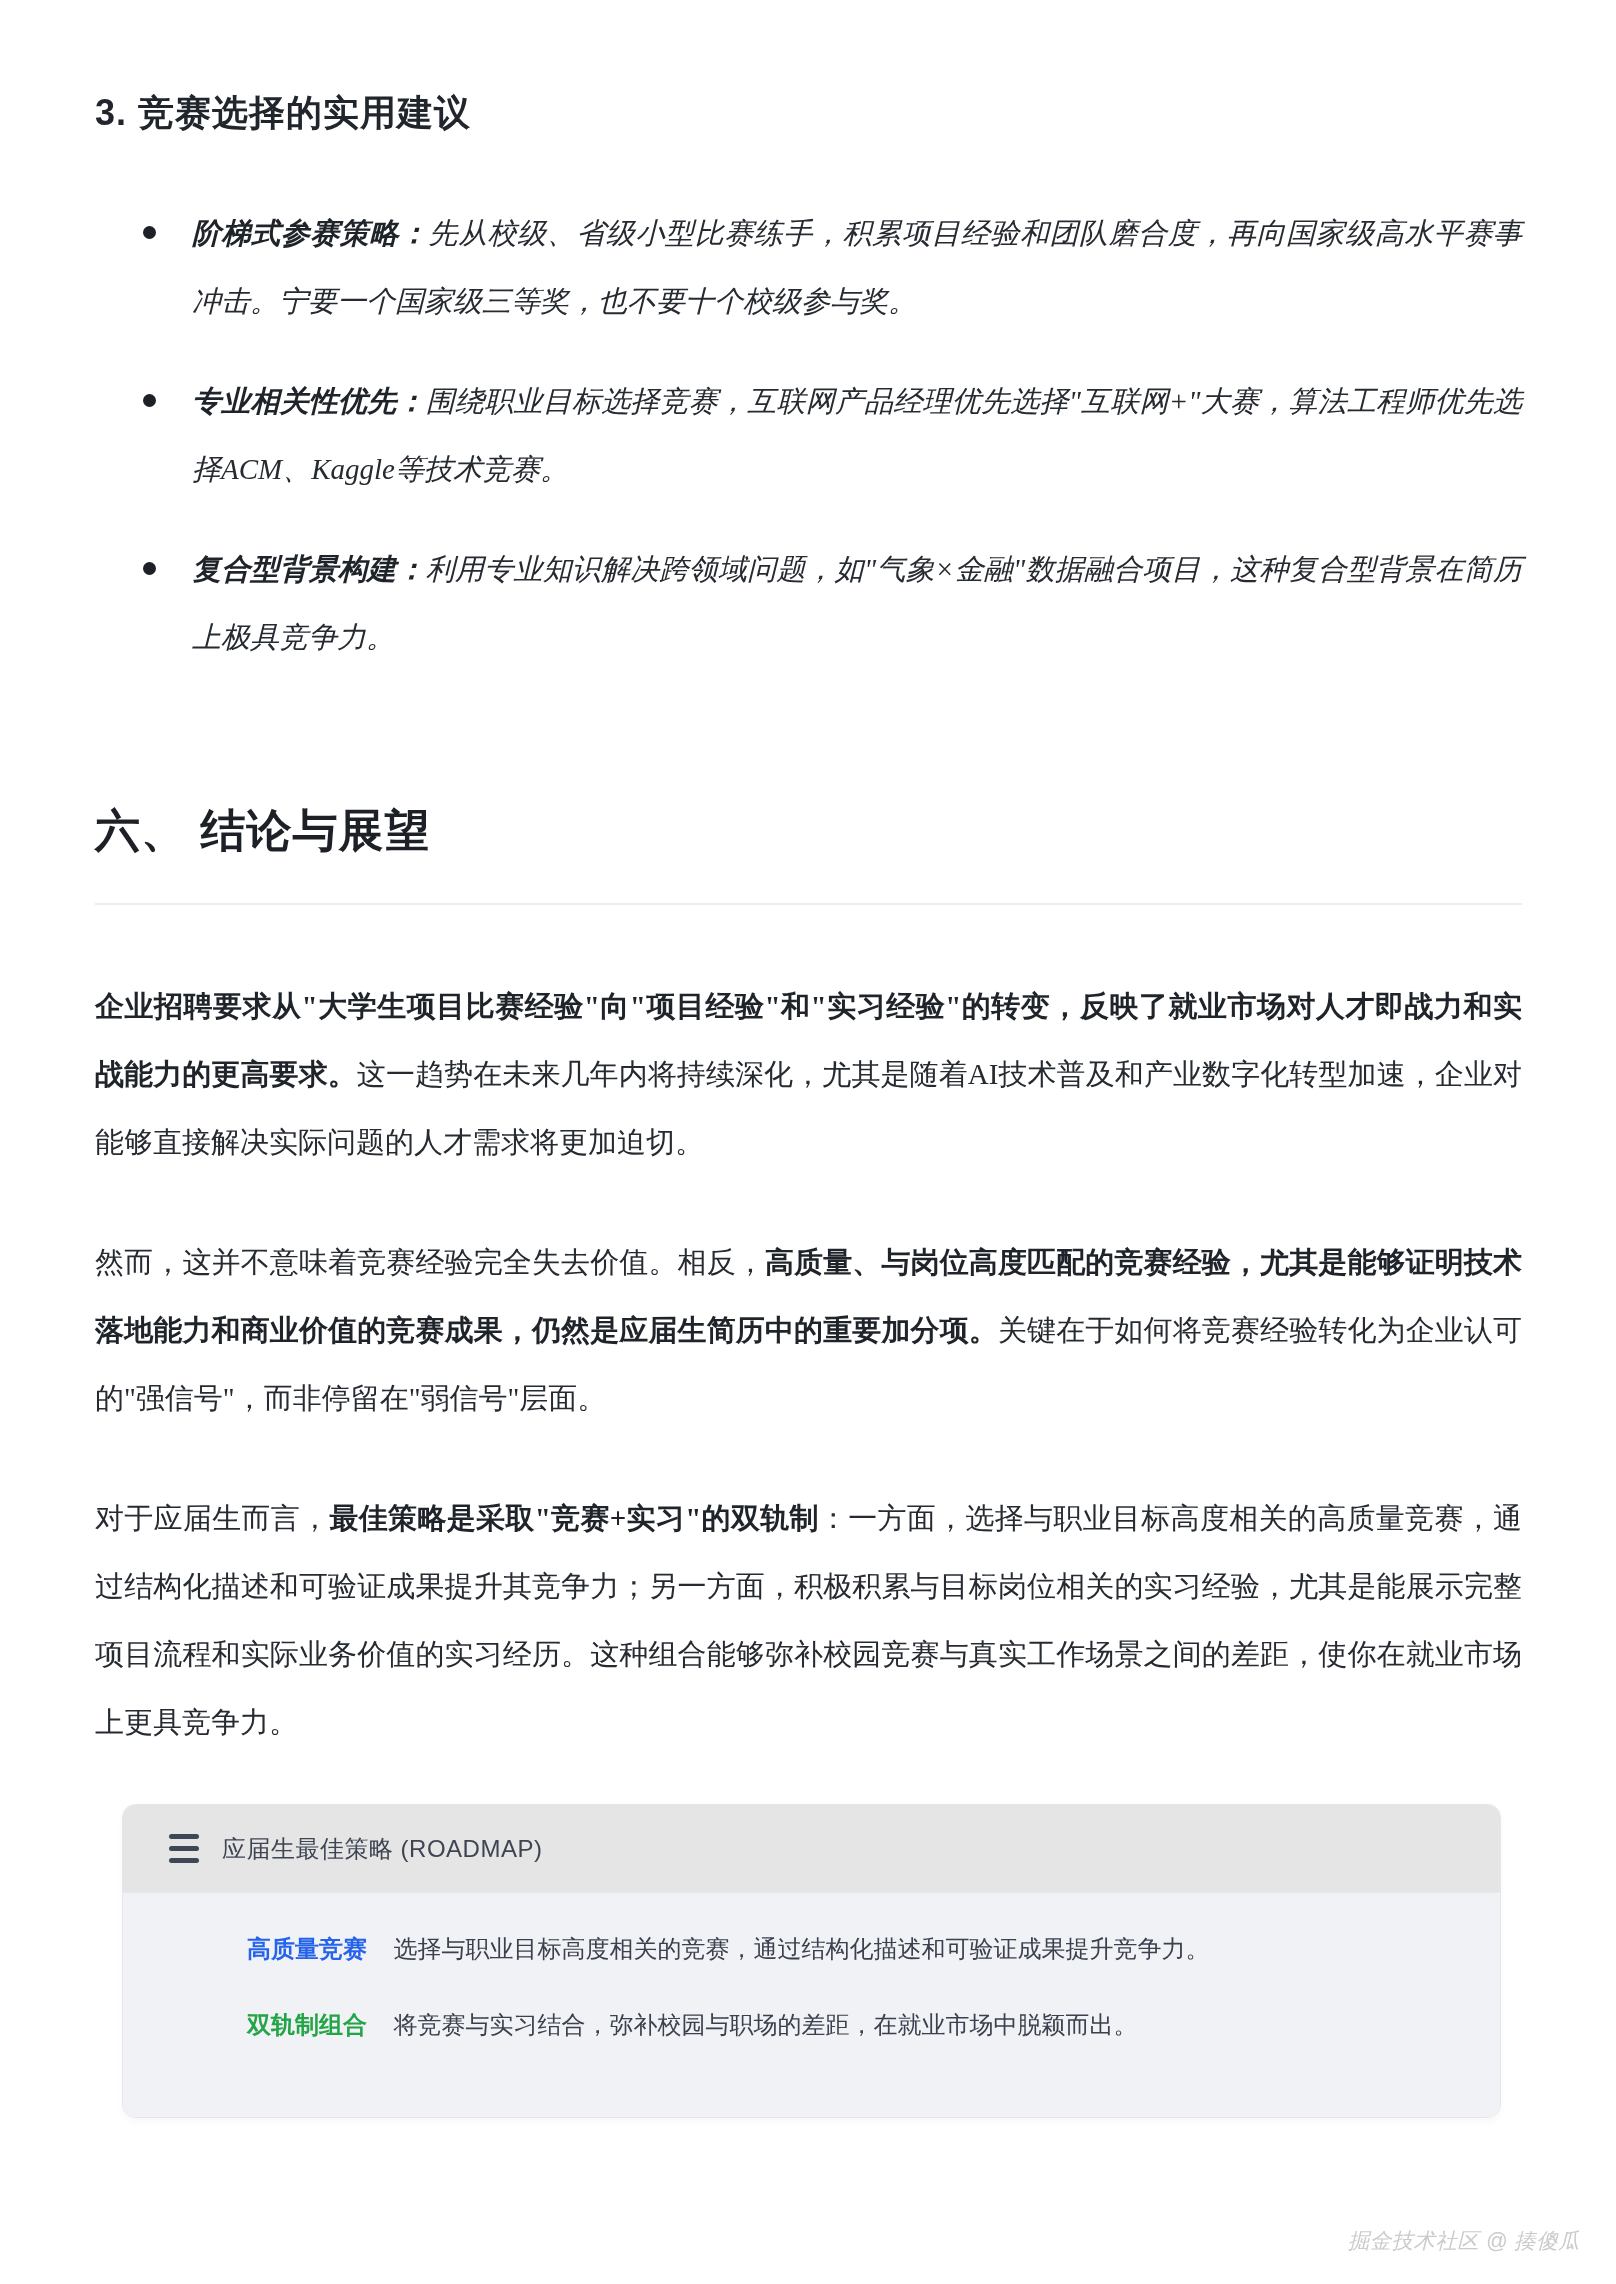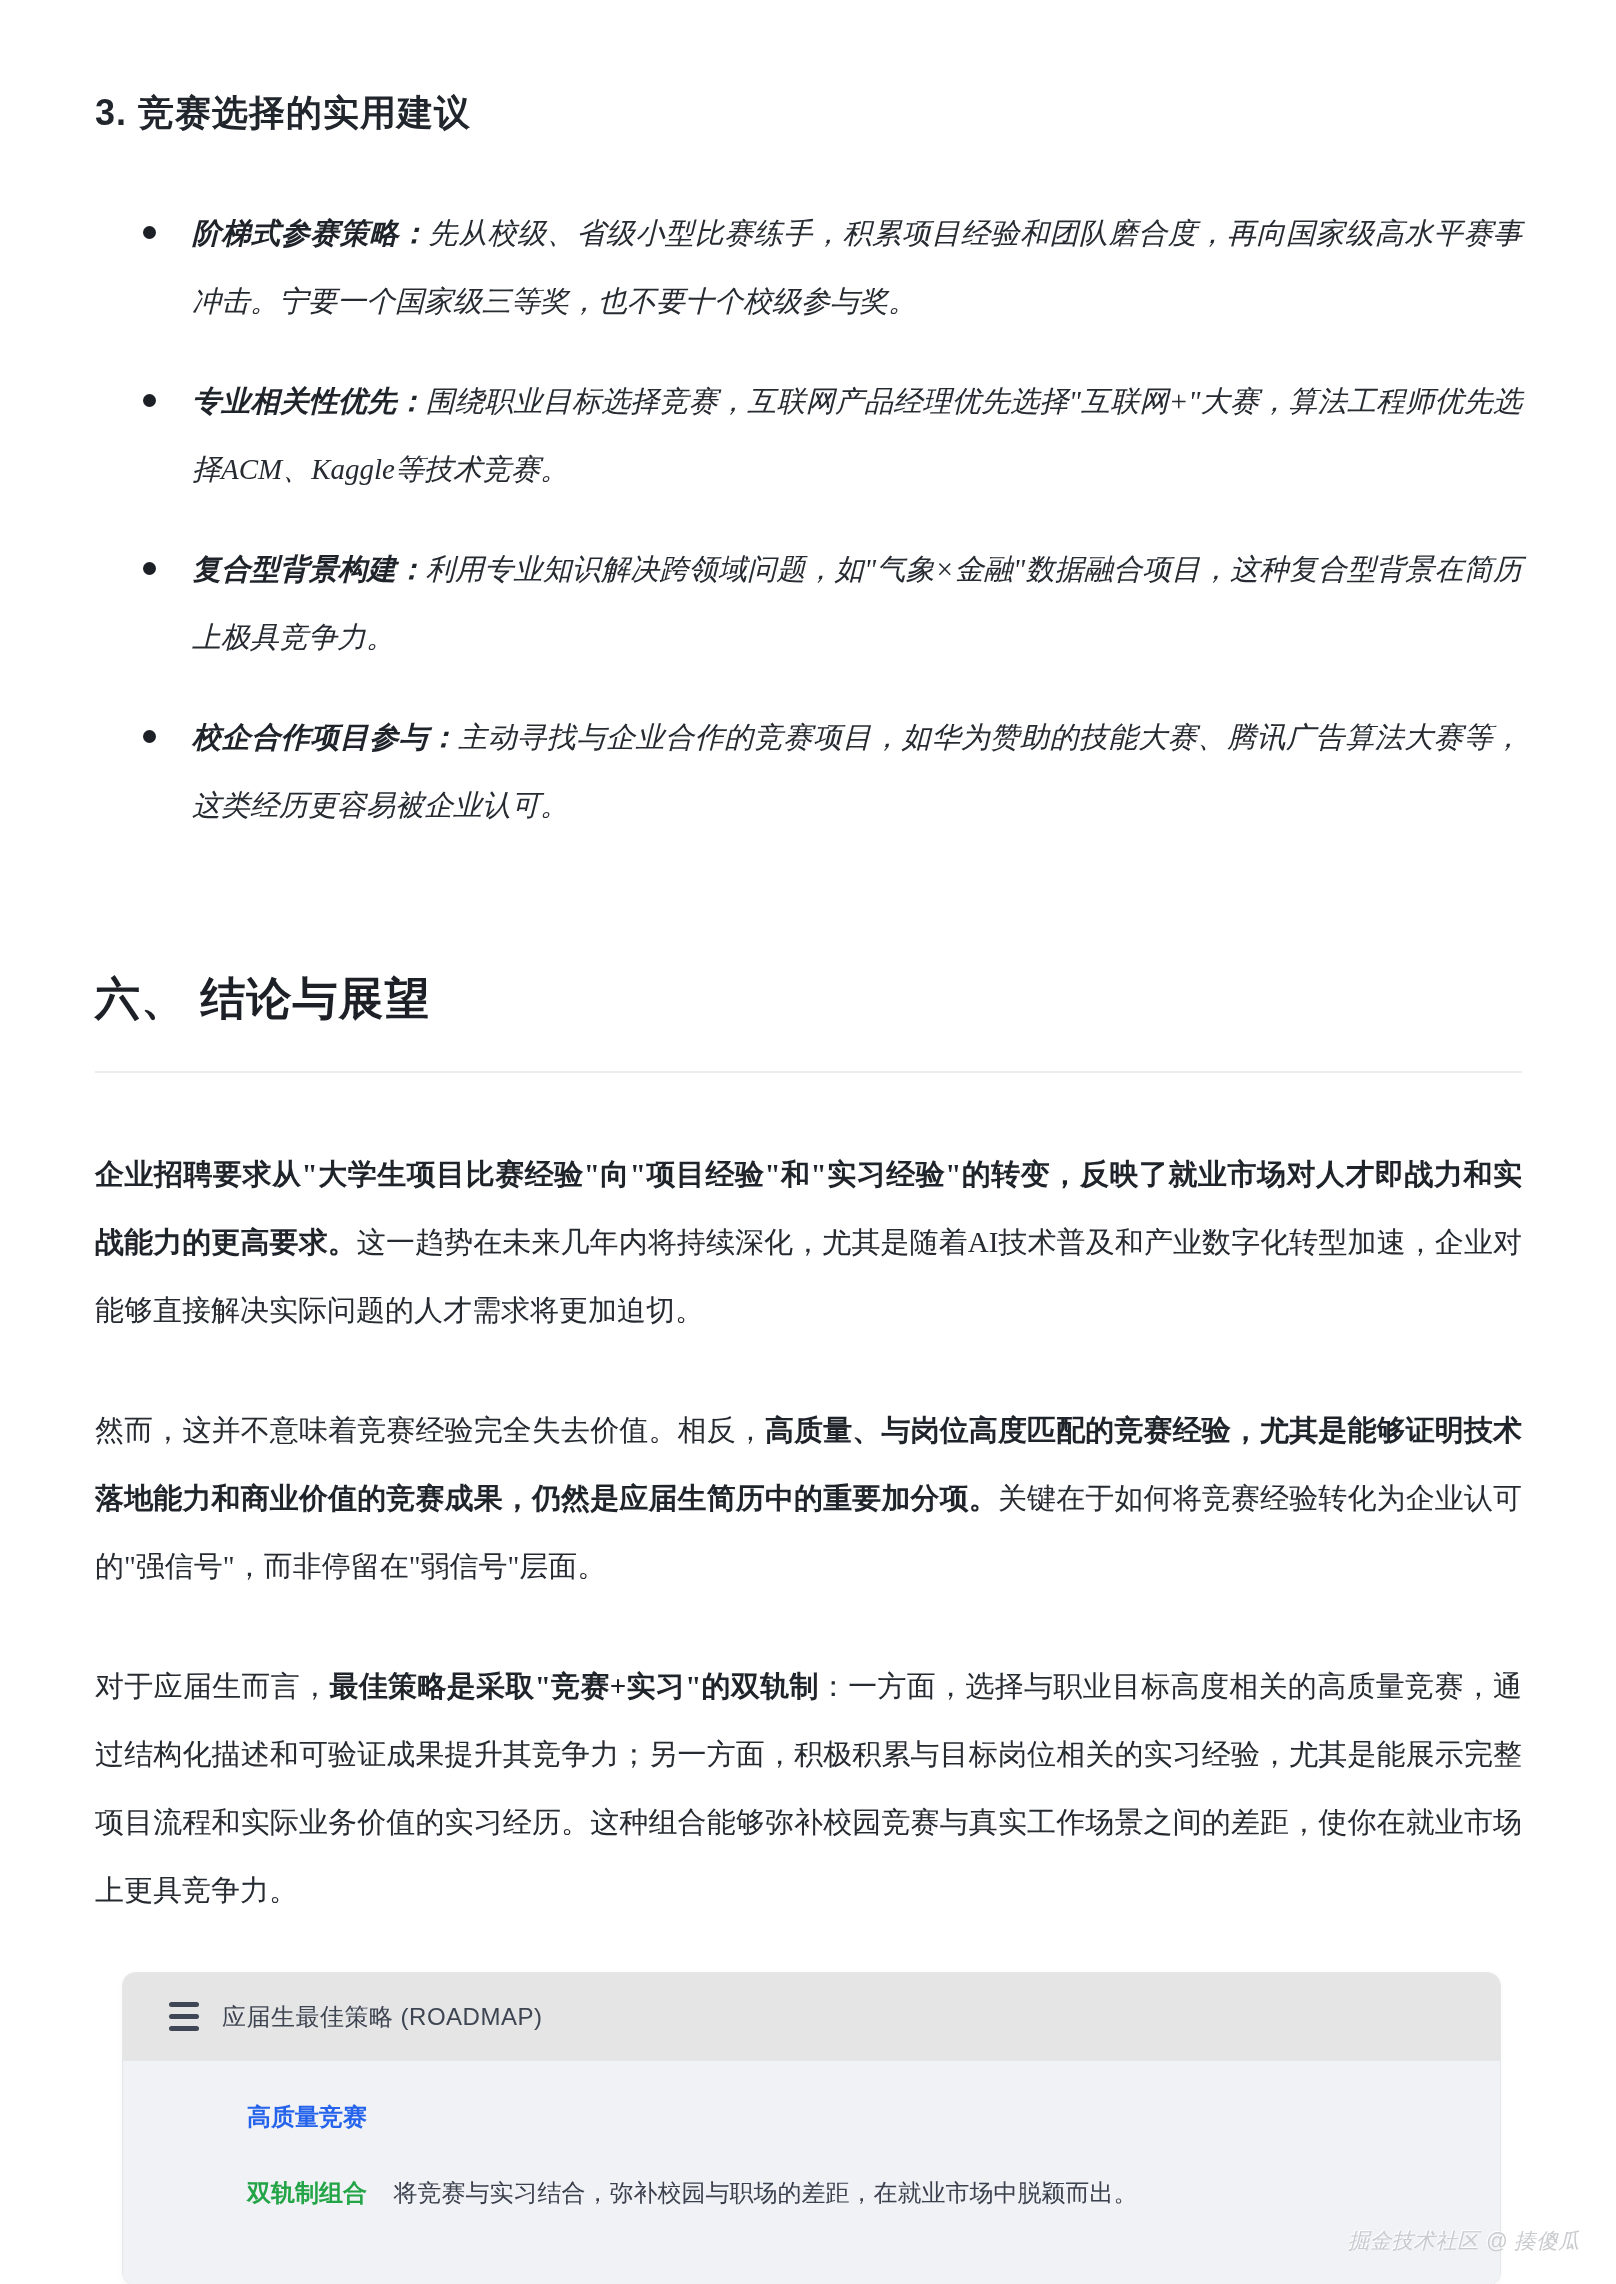--- a/index.html
+++ b/index.html
@@ -161,23 +161,20 @@
 
   <ul class="advice-list">
     <li>
       <strong class="b-label">阶梯式参赛策略：</strong><span>先从校级、省级小型比赛练手，积累项目经验和团队磨合度，再向国家级高水平赛事冲击。宁要一个国家级三等奖，也不要十个校级参与奖。</span>
     </li>
     <li>
       <strong class="b-label">专业相关性优先：</strong><span>围绕职业目标选择竞赛，互联网产品经理优先选择"互联网+"大赛，算法工程师优先选择ACM、Kaggle等技术竞赛。</span>
     </li>
     <li>
       <strong class="b-label">复合型背景构建：</strong><span>利用专业知识解决跨领域问题，如"气象×金融"数据融合项目，这种复合型背景在简历上极具竞争力。</span>
-    </li>
-    <li>
-      <strong class="b-label">校企合作项目参与：</strong><span>主动寻找与企业合作的竞赛项目，如华为赞助的技能大赛、腾讯广告算法大赛等，这类经历更容易被企业认可。</span>
     </li>
   </ul>
 
   <h2 class="main-heading">六、 结论与展望</h2>
 
   <hr class="rule">
 
   <p class="para first">
     <strong class="seg-bold">企业招聘要求从"大学生项目比赛经验"向"项目经验"和"实习经验"的转变，反映了就业市场对人才即战力和实战能力的更高要求。</strong><span>这一趋势在未来几年内将持续深化，尤其是随着AI技术普及和产业数字化转型加速，企业对能够直接解决实际问题的人才需求将更加迫切。</span>
   </p>
@@ -195,20 +192,21 @@
       <span class="hamburger">
           <i></i>
           <i></i>
           <i></i>
         </span>
       <span class="card-title">应届生最佳策略 (ROADMAP)</span>
     </div>
     <div class="card-body">
       <div class="road-row">
         <span class="road-label" style="color: rgb(37, 99, 235);">高质量竞赛</span>
+        <span class="road-desc">选择与职业目标高度相关的竞赛，通过结构化描述和可验证成果提升竞争力。</span>
       </div>
       <div class="road-row">
         <span class="road-label" style="color: rgb(34, 164, 71);">双轨制组合</span>
         <span class="road-desc">将竞赛与实习结合，弥补校园与职场的差距，在就业市场中脱颖而出。</span>
       </div>
     </div>
   </section>
 
 </main>
 

